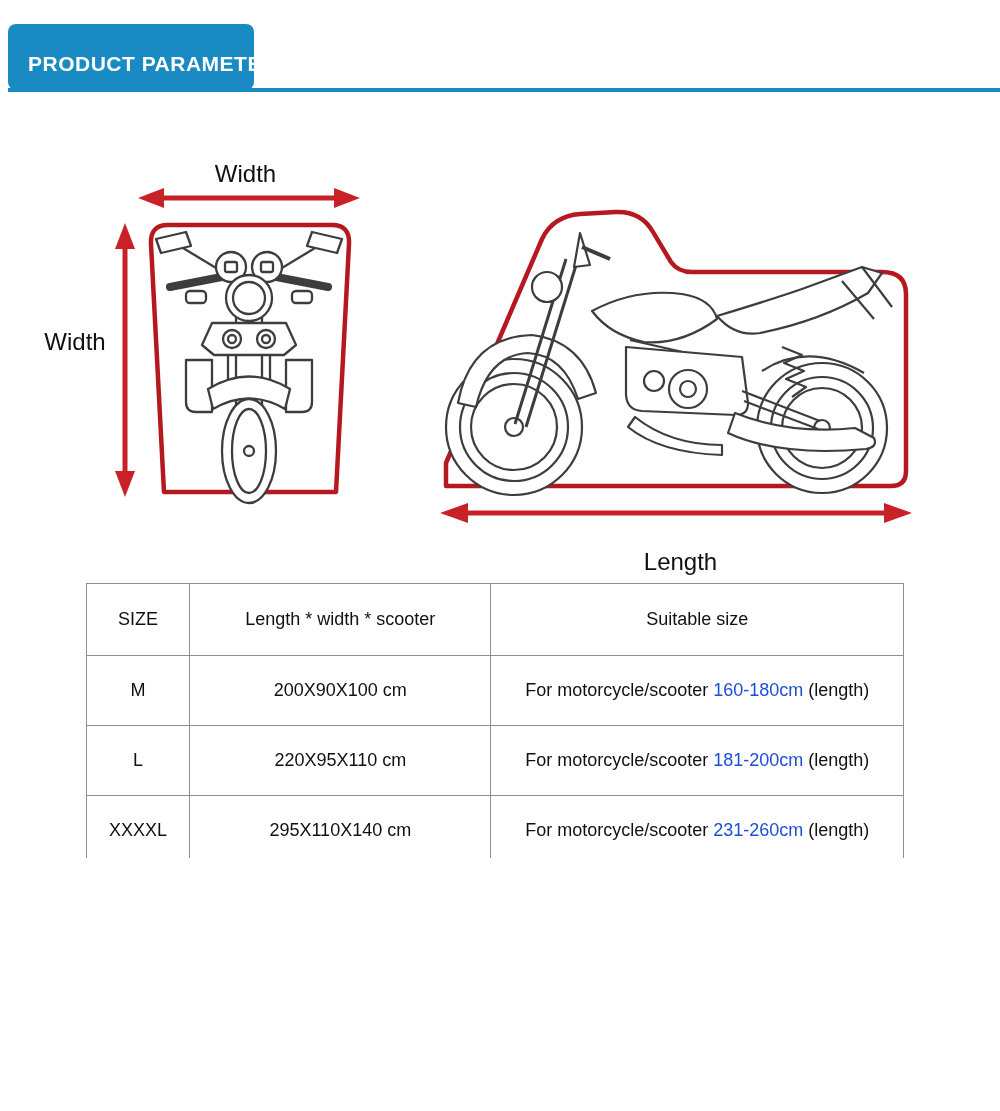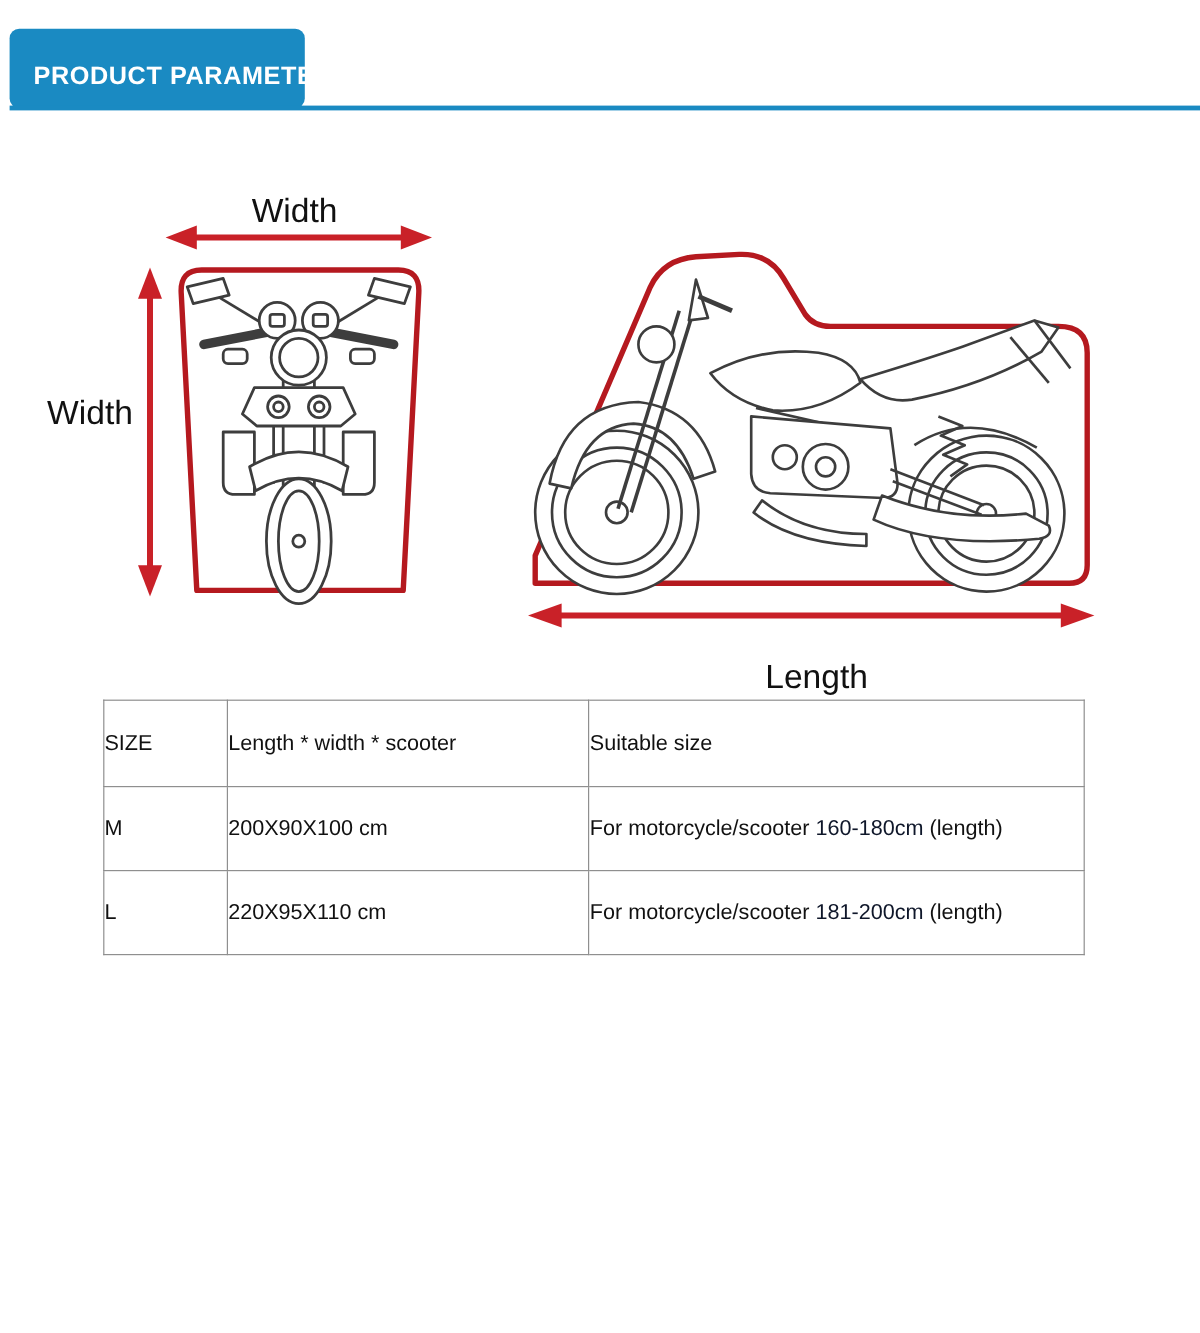--- a/index.html
+++ b/index.html
@@ -38,54 +38,54 @@
   .header-rule {
     position: absolute;
     left: 8px; right: 0; top: 88px;
     height: 4px;
     background: #1a8ac2;
   }
 
   
   .diagram-label {
     position: absolute;
-    font-size: 28px;
+    font-size: 24px;
     color: #111111;
     text-align: center;
   }
   .label-width  { left: 198px; top: 160px; width: 95px; }
   .label-height { left: 35px;  top: 328px; width: 80px; }
   .label-length { left: 628px; top: 548px; width: 105px; }
 
   .front-svg { position: absolute; left: 40px;  top: 155px; width: 330px; height: 370px; }
   .side-svg  { position: absolute; left: 430px; top: 195px; width: 490px; height: 360px; }
 
   
   table.size-table {
     position: absolute;
     left: 86px; top: 583px;
     width: 818px;
     border-collapse: collapse;
     table-layout: fixed;
   }
   .size-table th, .size-table td {
     border: 1px solid #8f8f8f;
-    text-align: left;
+    text-align: center;
     vertical-align: middle;
     font-weight: normal;
     font-size: 18px;
     color: #111111;
     white-space: pre-wrap;
   }
   .size-table th { height: 72px; }
   .size-table td { height: 70px; }
   .col-size { width: 103px; }
   .col-dim  { width: 301px; }
   .col-fit  { width: 412px; }
-  .red-range { color: #0f172a; }
+  .red-range { color: #1d4ed8; }
 </style>
 </head>
 <body>
 
 <div class="page">
 
   <div class="header-badge">
     <span>PRODUCT PARAMETERS</span>
   </div>
   <div class="header-rule"></div>
@@ -204,16 +204,21 @@
       <tr>
         <td>M</td>
         <td>200X90X100 cm</td>
         <td><span>For motorcycle/scooter </span><span class="red-range">160-180cm</span><span> (length)</span></td>
       </tr>
       <tr>
         <td>L</td>
         <td>220X95X110 cm</td>
         <td><span>For motorcycle/scooter </span><span class="red-range">181-200cm</span><span> (length)</span></td>
       </tr>
+      <tr>
+        <td>XXXXL</td>
+        <td>295X110X140 cm</td>
+        <td><span>For motorcycle/scooter </span><span class="red-range">231-260cm</span><span> (length)</span></td>
+      </tr>
     </tbody>
   </table>
 
 </div>
 
 </body></html>

